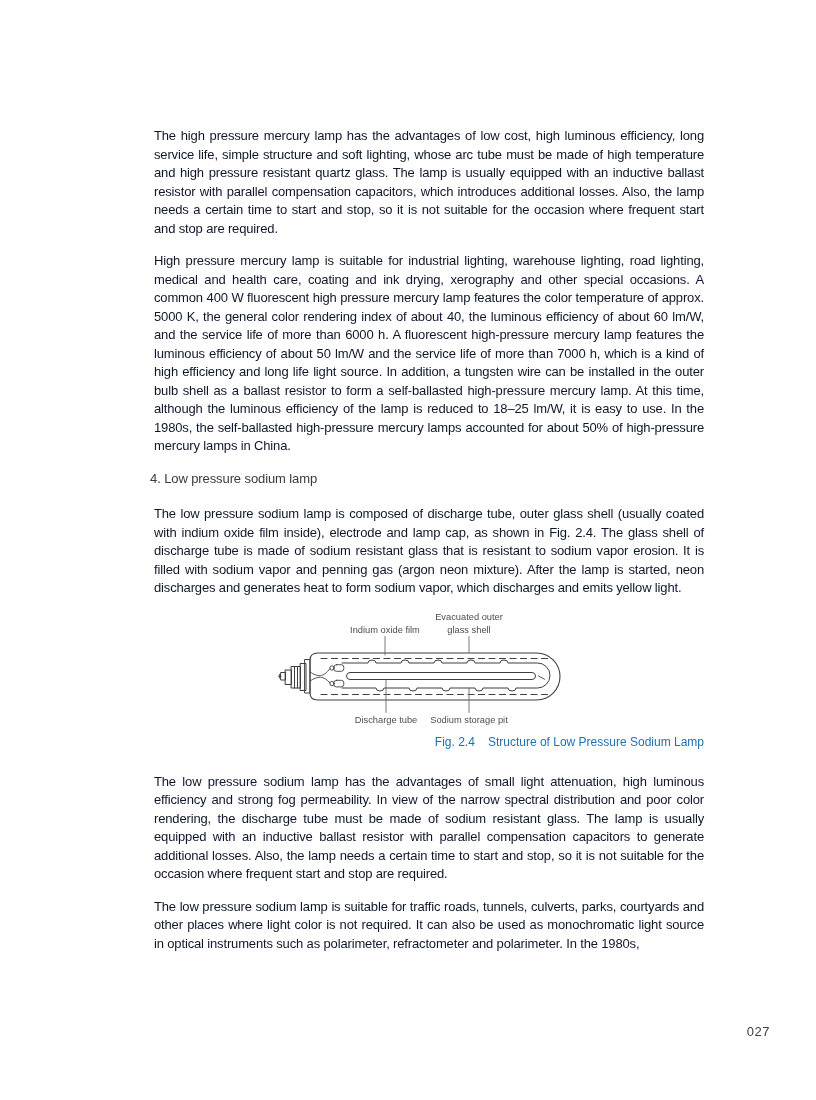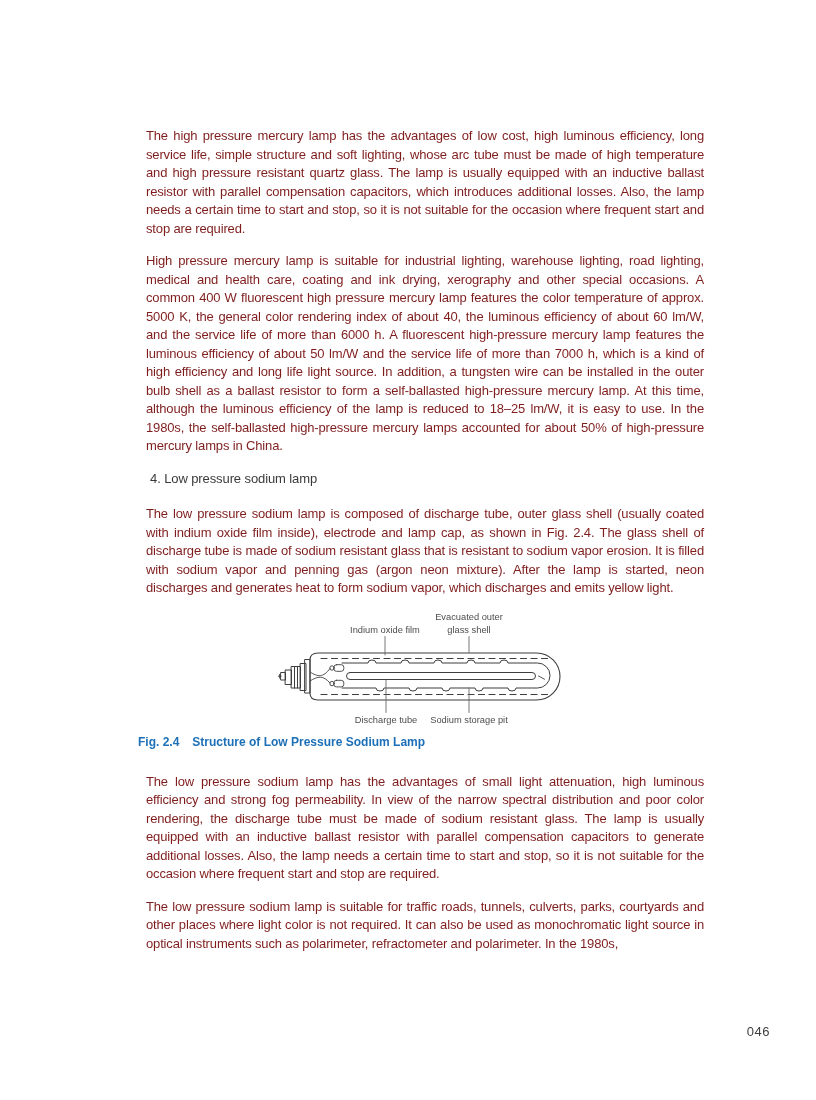--- a/index.html
+++ b/index.html
@@ -17,40 +17,40 @@
     left: 138px;
     top: 127px;
     width: 566px;
     color: #3a3a3a;
   }
   .body-par {
     font-size: 13px;
     line-height: 18.5px;
     letter-spacing: -0.15px;
     text-align: justify;
-    color: #7f1d1d;
-    margin: 0 0 14px 8px;
+    color: #0f172a;
+    margin: 0 0 14px 16px;
   }
   .section-heading {
     font-size: 13px;
     line-height: 18.5px;
     letter-spacing: -0.1px;
     font-weight: normal;
     color: #3a3a3a;
     margin: 4px 0 17px 12px;
   }
   .lamp-figure { margin: -6px 0 0 0; }
   .lamp-figure svg { display: block; margin-left: 122px; }
   .fig-caption {
-    text-align: left;
+    text-align: right;
     margin-top: 4px;
     margin-bottom: 23px;
     font-size: 12px;
     line-height: 15px;
-    font-weight: bold;
+    font-weight: normal;
     color: #1d70b7;
   }
   .fig-caption .fig-title { padding-left: 13px; }
   .last-par { margin-top: 5px; }
   .page-number {
     position: absolute;
     top: 1024px;
     right: 46px;
     font-size: 13px;
     line-height: 16px;
@@ -130,14 +130,14 @@
         <span class="fig-tag">Fig. 2.4</span><span class="fig-title">Structure of Low Pressure Sodium Lamp</span>
       </figcaption>
     </figure>
 
     <p class="body-par">The low pressure sodium lamp has the advantages of small light attenuation, high luminous efficiency and strong fog permeability. In view of the narrow spectral distribution and poor color rendering, the discharge tube must be made of sodium resistant glass. The lamp is usually equipped with an inductive ballast resistor with parallel compensation capacitors to generate additional losses. Also, the lamp needs a certain time to start and stop, so it is not suitable for the occasion where frequent start and stop are required.</p>
 
     <p class="body-par last-par">The low pressure sodium lamp is suitable for traffic roads, tunnels, culverts, parks, courtyards and other places where light color is not required. It can also be used as monochromatic light source in optical instruments such as polarimeter, refractometer and polarimeter. In the 1980s,</p>
 
   </div>
 
-  <div class="page-number">046</div>
+  <div class="page-number">027</div>
 </div>
 
 </body></html>

